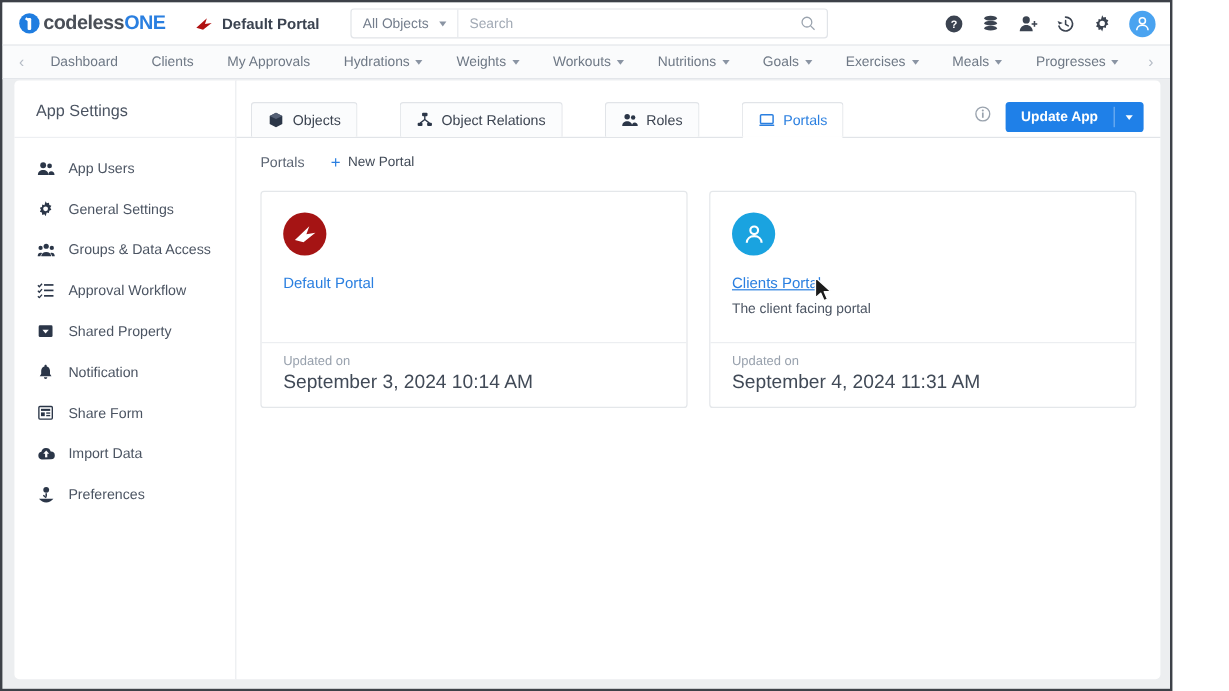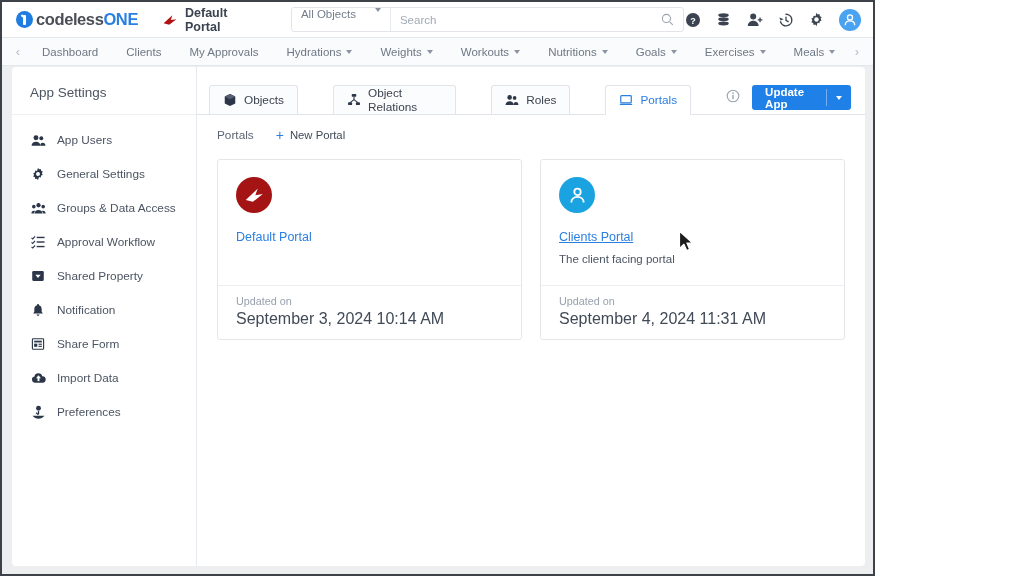--- a/index.html
+++ b/index.html
@@ -4,21 +4,21 @@
 <style>
   * { box-sizing: border-box; margin: 0; padding: 0; }
   html, body {
     width: 1024px; height: 576px;
     font-family: "Liberation Sans", sans-serif;
     background: #ffffff;
     overflow: hidden;
   }
   .screen {
     position: relative;
-    width: 875px; height: 576px;
+    width: 977px; height: 576px;
     background: #eceef0;
     border: 2px solid #3d4148;
     overflow: hidden;
   }
 
   
   .topbar {
     height: 36px;
     background: #ffffff;
     border-bottom: 1px solid #e3e6ea;
@@ -53,21 +53,21 @@
   .red-arrow { width: 16px; height: 14px; flex: none; }
 
   .searchwrap {
     margin-left: 26px;
     display: flex; align-items: center;
     width: 398px; height: 25px;
     border: 1px solid #e1e4e8; border-radius: 3px;
     background: #fff;
   }
   .sobjects {
-    display: flex; align-items: flex-start; gap: 19px;
+    display: flex; align-items: center; gap: 9px;
     padding: 0 9px; height: 100%;
     border-right: 1px solid #e6e9ed;
     font-size: 11.5px; color: #737d8c; white-space: nowrap;
   }
   .caret {
     width: 0; height: 0; border-left: 3.5px solid transparent;
     border-right: 3.5px solid transparent; border-top: 4px solid #8a94a3;
   }
   .sinput {
     flex: 1; height: 100%; border: 0; outline: 0;

